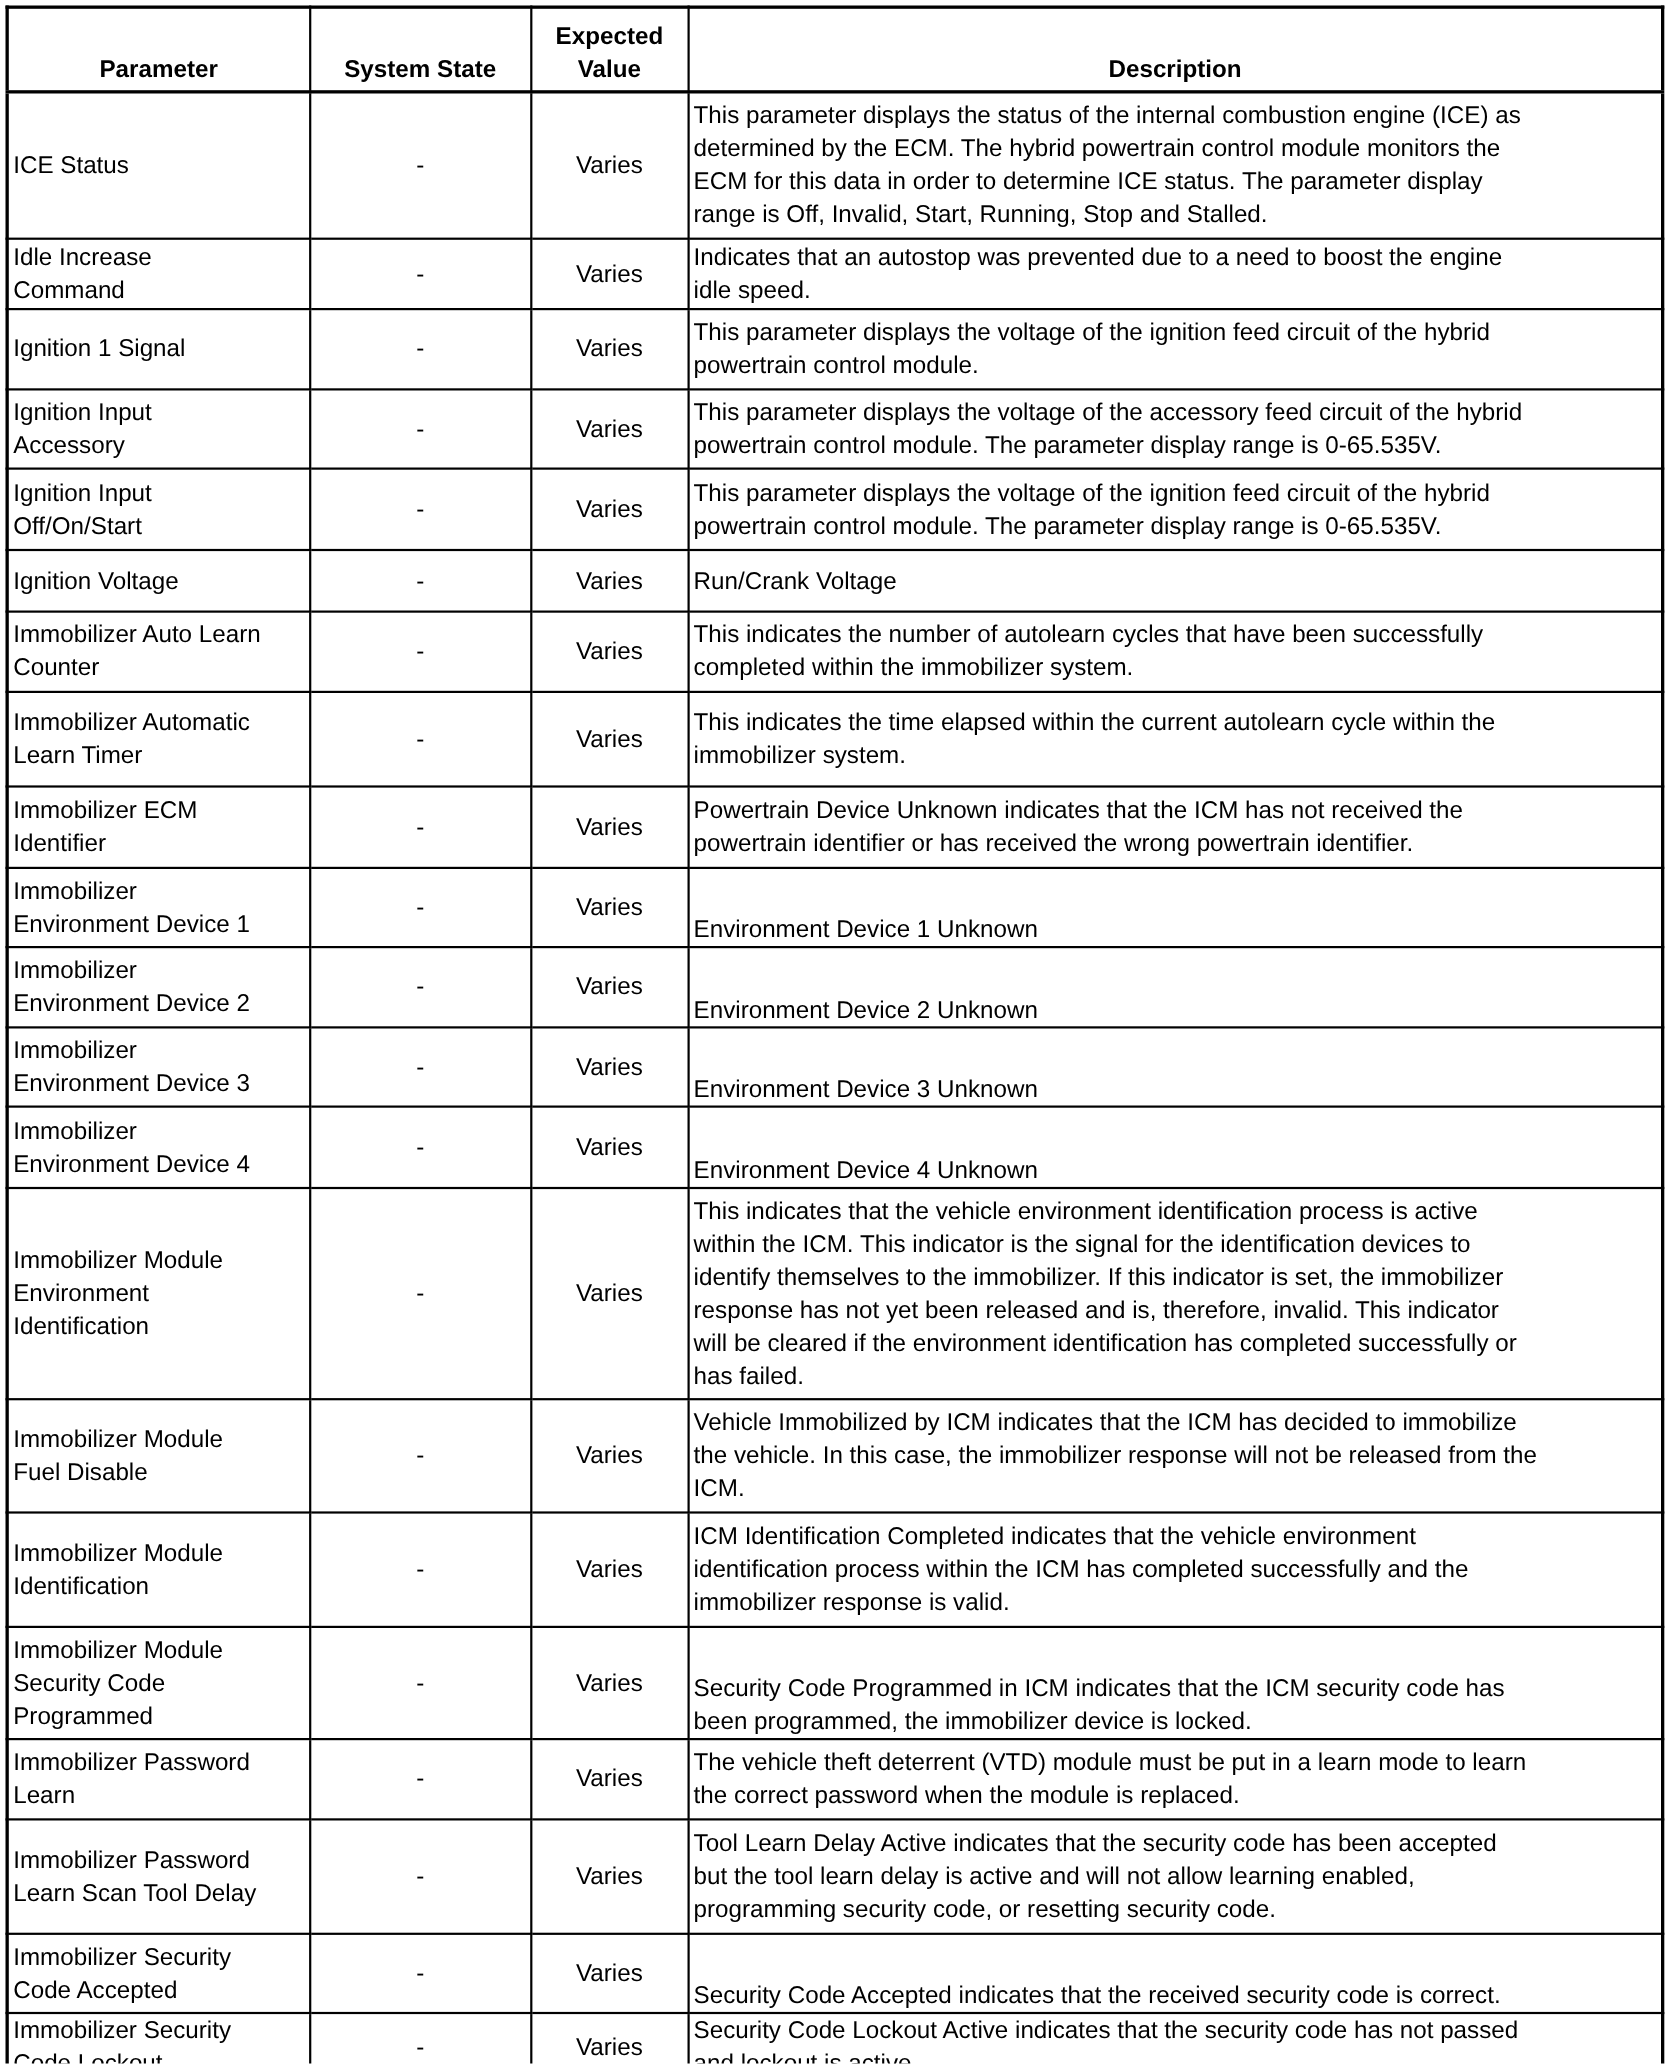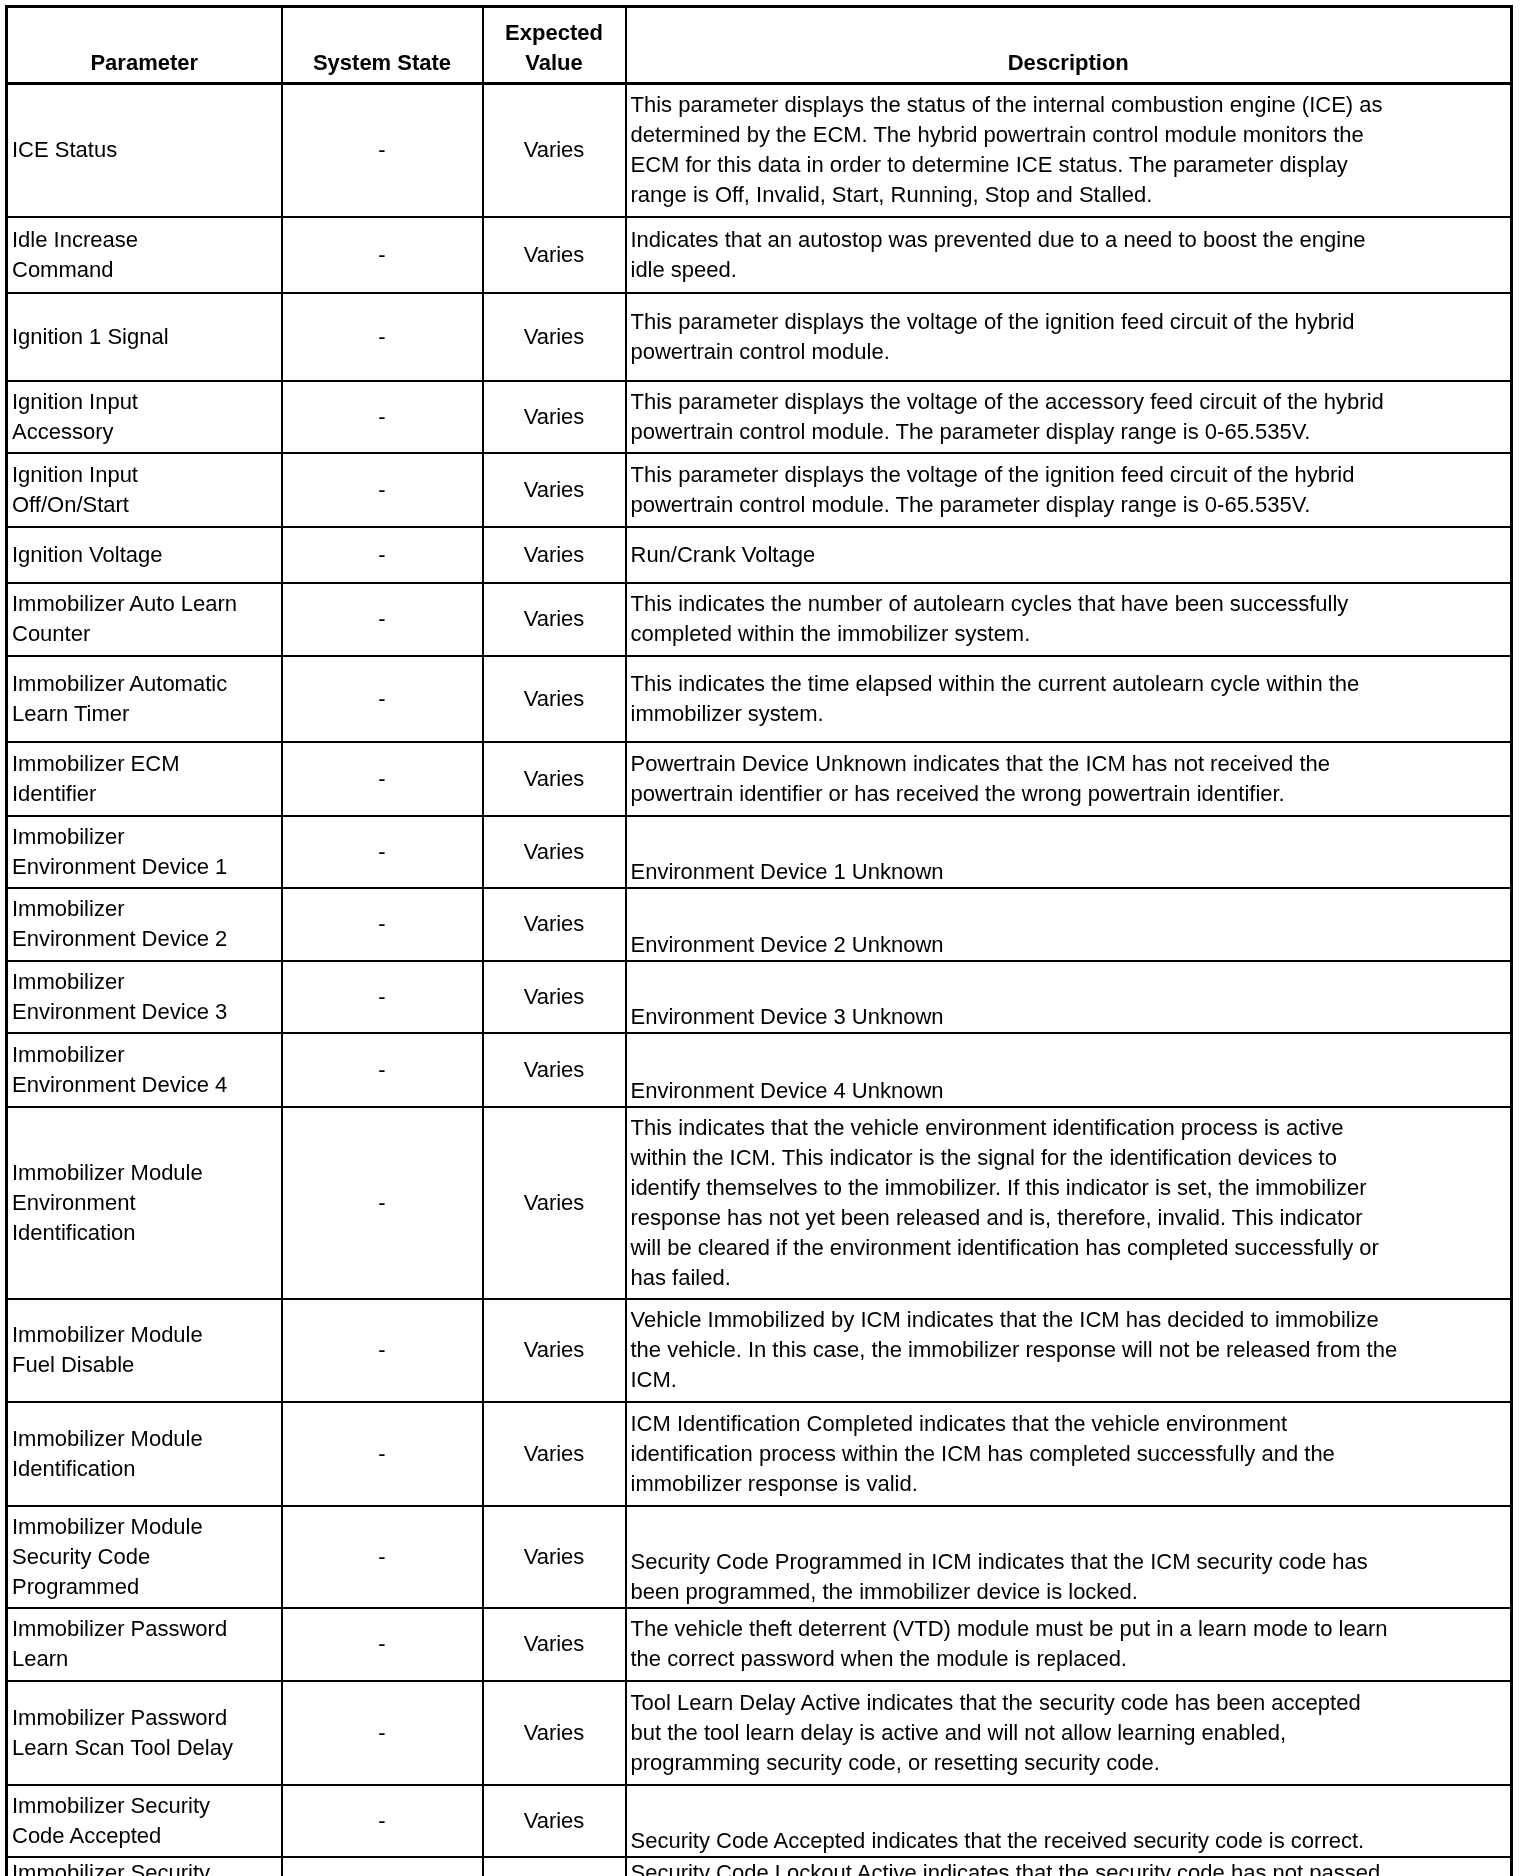--- a/index.html
+++ b/index.html
@@ -47,29 +47,29 @@
   <tbody id="rows">
       <tr style="height: 133px;">
         <td class="param">ICE Status</td>
         <td class="state">-</td>
         <td class="exp">Varies</td>
         <td class="desc">This parameter displays the status of the internal combustion engine (ICE) as
 determined by the ECM. The hybrid powertrain control module monitors the
 ECM for this data in order to determine ICE status. The parameter display
 range is Off, Invalid, Start, Running, Stop and Stalled.</td>
       </tr>
-      <tr style="height: 76px;">
+      <tr style="height: 64px;">
         <td class="param">Idle Increase
 Command</td>
         <td class="state">-</td>
         <td class="exp">Varies</td>
         <td class="desc">Indicates that an autostop was prevented due to a need to boost the engine
 idle speed.</td>
       </tr>
-      <tr style="height: 88px;">
+      <tr style="height: 73px;">
         <td class="param">Ignition 1 Signal</td>
         <td class="state">-</td>
         <td class="exp">Varies</td>
         <td class="desc">This parameter displays the voltage of the ignition feed circuit of the hybrid
 powertrain control module.</td>
       </tr>
       <tr style="height: 72px;">
         <td class="param">Ignition Input
 Accessory</td>
         <td class="state">-</td>

